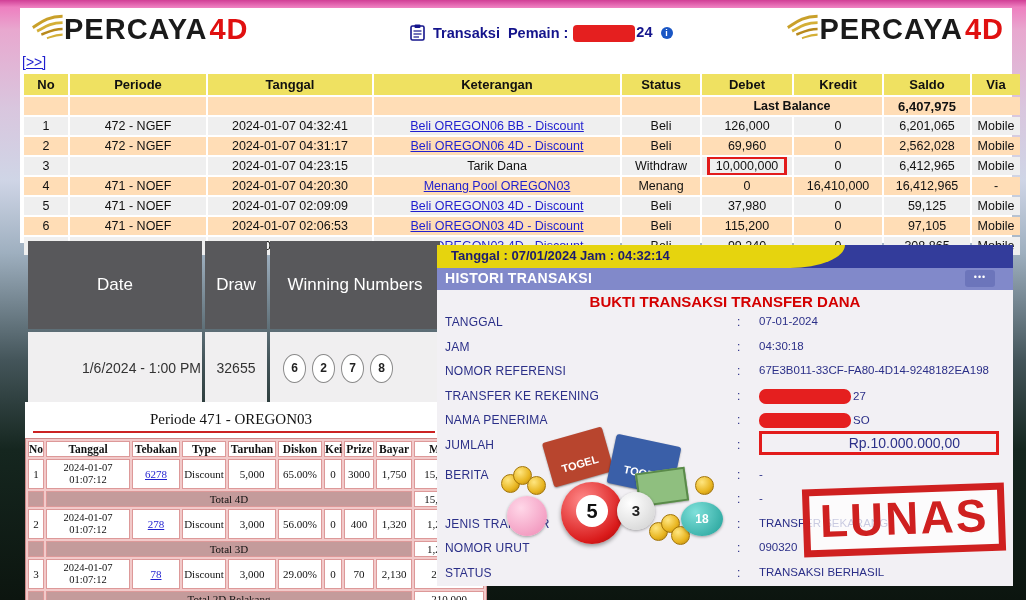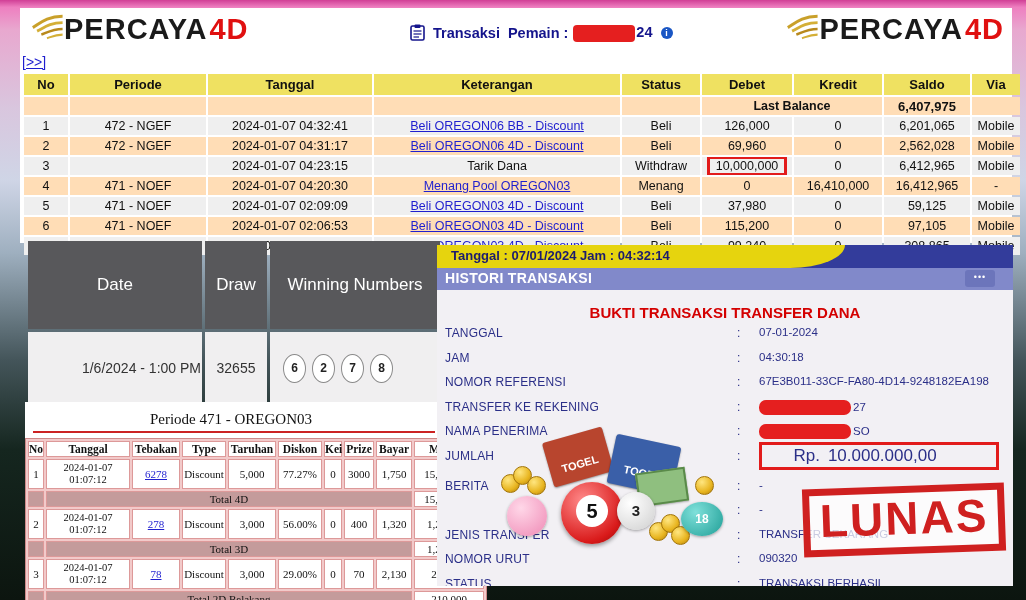--- a/index.html
+++ b/index.html
@@ -64,28 +64,28 @@
   .receipt{position:absolute;left:437px;top:245px;width:576px;height:341px;}
   .tabbar{position:relative;height:23px;background:#333c9b;overflow:hidden;}
   .tabyellow{position:absolute;left:0;top:0;width:408px;height:23px;background:#e6d40e;
              border-bottom-right-radius:55px 23px;}
   .tabtext{position:absolute;left:14px;top:3px;font-size:13px;font-weight:bold;color:#1c1c6e;}
   .histbar{position:relative;height:22px;background:#8189ca;}
   .histtitle{position:absolute;left:8px;top:2px;color:#fff;font-weight:bold;font-size:14px;letter-spacing:0.3px;}
   .dotsbtn{position:absolute;right:18px;top:2px;width:30px;height:17px;background:#6c75bb;border-radius:3px;
            color:#fff;font-size:9px;text-align:center;line-height:15px;letter-spacing:1px;cursor:pointer;}
   .rbody{position:relative;height:296px;background:#f2f0f4;overflow:hidden;}
-  .rhead{margin-top:14px;text-align:center;color:#d40000;font-weight:bold;font-size:15px;}
+  .rhead{margin-top:3px;text-align:center;color:#d40000;font-weight:bold;font-size:15px;}
   .frow{position:relative;height:24.5px;color:#2b2f88;font-size:12px;}
   .fl{position:absolute;left:8px;top:5px;letter-spacing:0.2px;}
   .fc{position:absolute;left:300px;top:5px;}
   .fv{position:absolute;left:322px;top:5px;font-size:11.5px;white-space:nowrap;}
   .redact.val{width:92px;height:15px;border-radius:7px;margin-right:2px;}
   .jbox{display:flex;align-items:center;border:3px solid #e21b1b;width:218px;padding:1px 8px;
-        justify-content:center;font-size:17px;color:#2b2f88;margin-top:-4px;gap:8px;}
+        justify-content:flex-end;font-size:14px;color:#2b2f88;margin-top:-4px;}
   .stamp{position:absolute;right:8px;top:196px;border:7px solid #cf2020;color:#cf2020;
          font-weight:bold;font-size:46px;letter-spacing:2px;padding:2px 10px 6px 10px;
          transform:rotate(-2deg);background:rgba(255,255,255,0.75);line-height:1;}
   
   .gfx{position:absolute;left:62px;top:140px;width:240px;height:152px;pointer-events:none;}
   .tag{position:absolute;color:#fff;font-weight:bold;font-size:11px;text-align:center;border-radius:3px;
        box-shadow:0 1px 2px rgba(0,0,0,.4);}
   .tag.red{left:48px;top:4px;width:62px;height:46px;background:#b8452e;transform:rotate(-16deg);line-height:20px;}
   .tag.blue{left:112px;top:10px;width:66px;height:50px;background:#3a5fa8;transform:rotate(12deg);line-height:22px;}
   .coin{position:absolute;width:17px;height:17px;border-radius:50%;
@@ -309,21 +309,21 @@
         <th>Prize</th>
         <th>Bayar</th>
         <th>Menang</th>
       </tr>
       <tr style="height:30px;">
         <td>1</td>
         <td class="tgl">2024-01-07 01:07:12</td>
         <td><a>6278</a></td>
         <td>Discount</td>
         <td>5,000</td>
-        <td>77.27%</td>
+        <td>65.00%</td>
         <td>0</td>
         <td>3000</td>
         <td>1,750</td>
         <td>15,000,000</td>
       </tr>
       <tr class="tot">
         <td></td>
         <td colspan="8">Total 4D</td>
         <td class="val">15,000,000</td>
       </tr>

